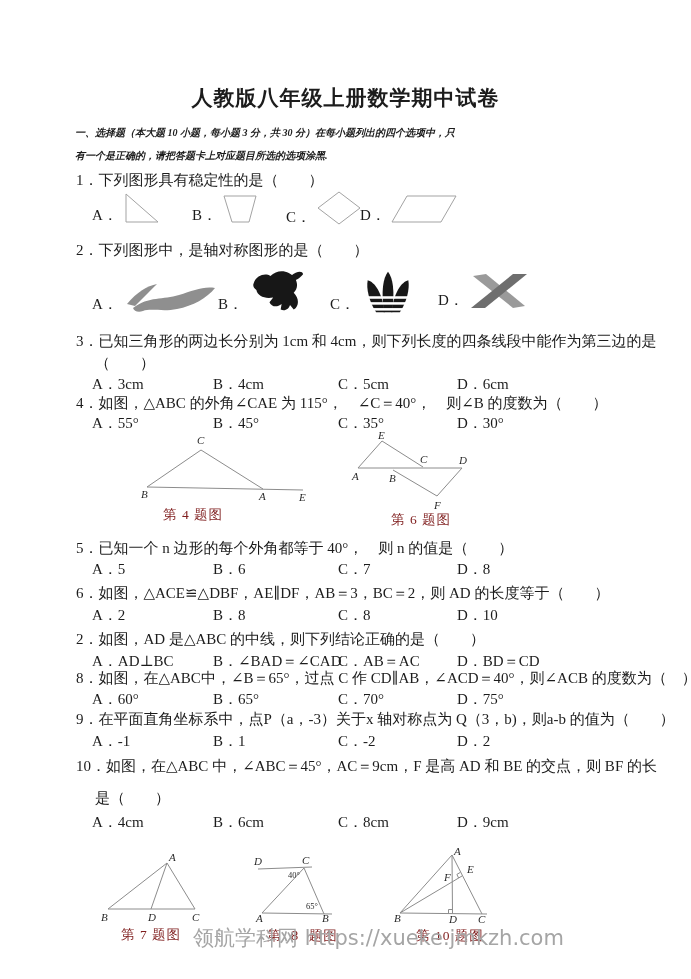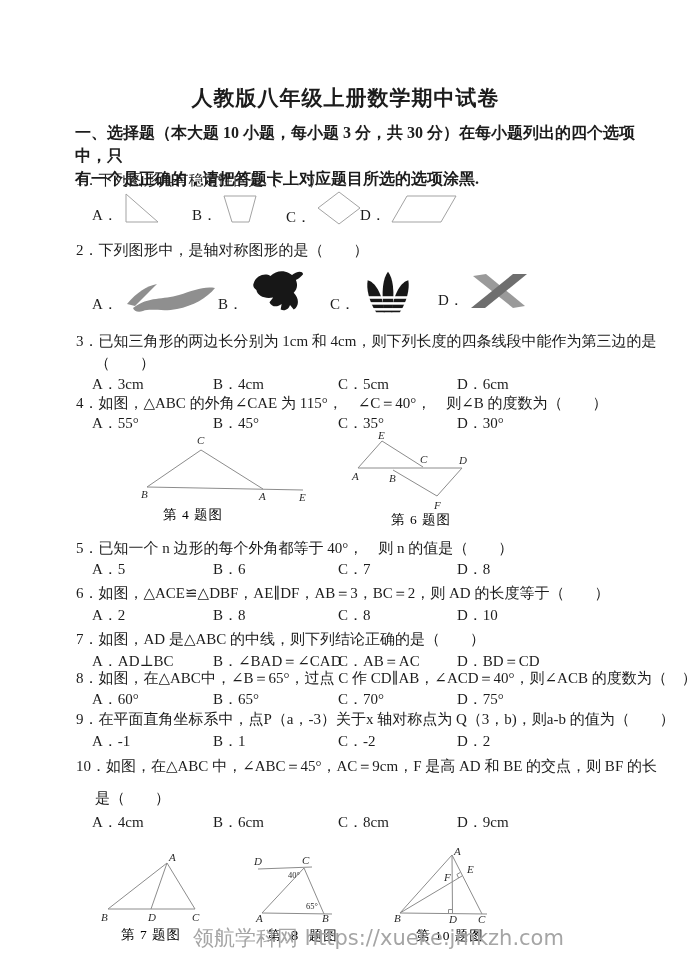--- a/index.html
+++ b/index.html
@@ -6,37 +6,37 @@
   .page{
     position:relative; width:691px; height:979px; background:#ffffff;
     font-family:"Liberation Serif","DejaVu Serif",serif; color:#1c1c1c;
     margin:0 auto; overflow:hidden;
   }
   .abs{position:absolute;}
   .title{
     top:84px; left:0; width:691px; text-align:center;
     font-size:21px; font-weight:bold; letter-spacing:1px;
   }
-  .section-heading{ left:75px; top:121px; width:560px; font-size:16px;
-    font-weight:bold; line-height:23px; }
+  .section-heading{ left:75px; top:121px; width:560px; font-size:10px;
+    font-weight:bold; line-height:23px;font-style:italic; }
   .qtext{ left:76px; font-size:15px; white-space:nowrap; line-height:20px; }
   .indent{ left:95px; }
   .opts{
     left:92px; width:560px; display:grid;
     grid-template-columns:121px 125px 119px auto;
     font-size:15px; white-space:nowrap;
   }
   .shape-item{ display:flex; align-items:flex-end; gap:5px; font-size:15px; }
   .shape-item svg{ display:block; }
   .fig svg{ display:block; }
   .fig-line{ stroke:#8c8c8c; stroke-width:1; fill:none; }
   .thin-line{ stroke:#a3a3a3; stroke-width:1; fill:none; }
   .lbl{ font:italic 11px "Liberation Serif","DejaVu Serif",serif; fill:#2b2b2b; }
   .ang{ font:8.5px "Liberation Serif","DejaVu Serif",serif; fill:#2b2b2b; }
-  .caption{ font-size:13.5px; letter-spacing:1px; color:#000000; white-space:nowrap; }
+  .caption{ font-size:13.5px; letter-spacing:1px; color:#7f1d1d; white-space:nowrap; }
   .watermark{
     left:193px; top:924px; font-family:"DejaVu Sans","Liberation Sans",sans-serif;
     font-size:21px; color:#a5a5a5; white-space:nowrap; z-index:5;
   }
 </style>
 </head>
 <body>
 
 <div class="page">
 
@@ -168,21 +168,21 @@
   </div>
 
   <div class="abs qtext" style="top:583px">6．如图，△ACE≌△DBF，AE∥DF，AB＝3，BC＝2，则 AD 的长度等于（　　）</div>
   <div class="abs opts" style="top:606px">
     <span>A．2</span>
     <span>B．8</span>
     <span>C．8</span>
     <span>D．10</span>
   </div>
 
-  <div class="abs qtext" style="top:629px">7．如图，AD 是△ABC 的中线，则下列结论正确的是（　　）</div>
+  <div class="abs qtext" style="top:629px">2．如图，AD 是△ABC 的中线，则下列结论正确的是（　　）</div>
   <div class="abs opts" style="top:652px">
     <span>A．AD⊥BC</span>
     <span>B．∠BAD＝∠CAD</span>
     <span>C．AB＝AC</span>
     <span>D．BD＝CD</span>
   </div>
 
   <div class="abs qtext" style="top:668px">8．如图，在△ABC中，∠B＝65°，过点 C 作 CD∥AB，∠ACD＝40°，则∠ACB 的度数为（　）</div>
   <div class="abs opts" style="top:690px">
     <span>A．60°</span>

